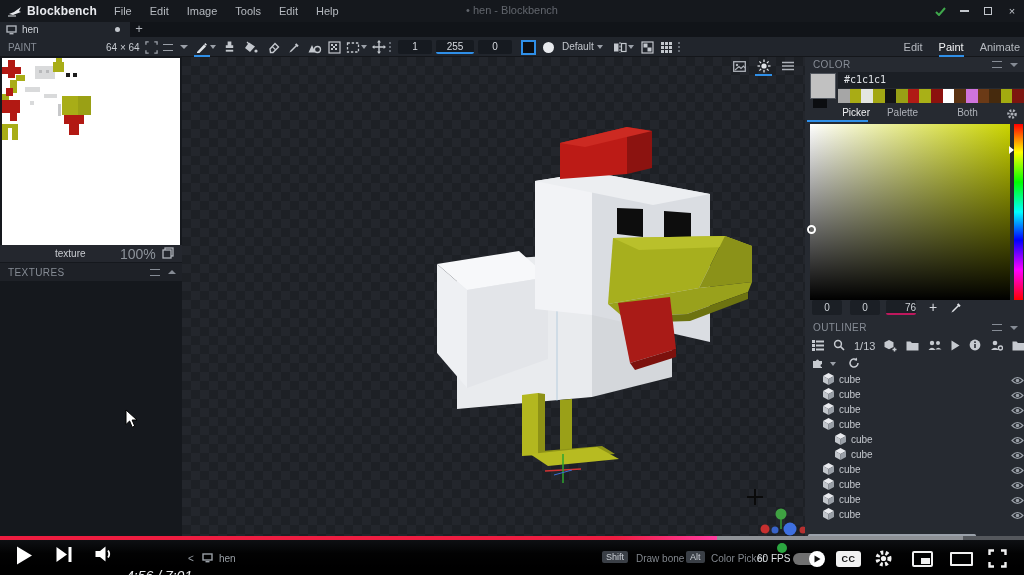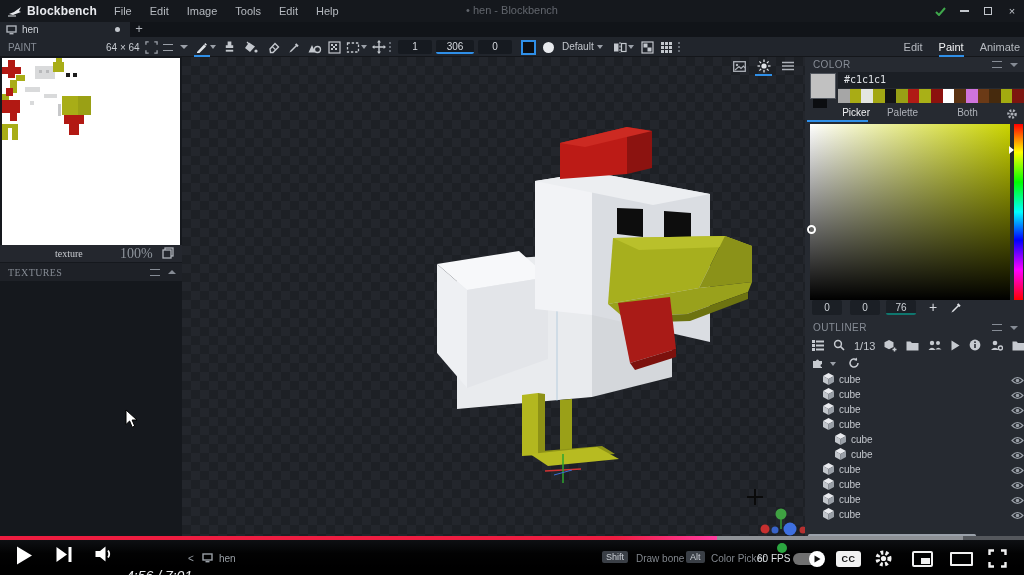--- a/index.html
+++ b/index.html
@@ -37,21 +37,21 @@
   .shape-btn-square { position:absolute; top:3px; width:15px; height:15px; border:2px solid #2f8fe8; background:#0c0e12; }
   .shape-btn-circle { position:absolute; top:5px; width:11px; height:11px; border-radius:50%; background:#e8eaee; }
   #shape-preset { position:absolute; top:4px; font-size:10px; color:#c3c7cd; display:flex; align-items:center; gap:3px; }
   .vdots { position:absolute; top:5px; width:2px; height:2px; background:#7d838c; border-radius:50%; box-shadow:0 4px 0 #7d838c, 0 8px 0 #7d838c; }
   #mode-tabs { position:absolute; right:4px; top:4px; display:flex; gap:16px; }
   #mode-tabs .mode-tab { font-size:11px; color:#b6bac0; position:relative; }
   #mode-tabs .mode-tab.active { color:#f2f3f5; }
   #mode-tabs .mode-tab.active::after { content:""; position:absolute; left:0; bottom:-4px; width:100%; height:2px; background:#2f8fe8; }
 
   
-  #left-panel { position:absolute; left:0; top:57px; width:182px; height:480px; background:#15181d;font-family:Liberation Serif, serif; }
+  #left-panel { position:absolute; left:0; top:57px; width:182px; height:480px; background:#15181d; }
   #texture-canvas { position:absolute; left:2px; top:1px; width:178px; height:187px; background:#ffffff; }
   #texture-row { position:absolute; left:0; top:188px; width:182px; height:17px; background:#24272e; display:flex; align-items:center; }
   #texture-row .tex-name { position:absolute; left:55px; font-size:10px; color:#c9ccd1; }
   #texture-row .tex-zoom { position:absolute; left:120px; font-size:14px; color:#8d939b; }
   #textures-header { position:absolute; left:0; top:206px; width:182px; height:18px; background:#1e2127; display:flex; align-items:center; }
   #textures-header .sec-title { margin-left:8px; font-size:10px; color:#868c95; letter-spacing:.4px; }
   .hdr-icons { position:absolute; right:6px; top:0; height:100%; display:flex; align-items:center; gap:8px; }
   .eq-icon { display:inline-block; width:10px; height:7px; border-top:1.5px solid #868c95; border-bottom:1.5px solid #868c95; }
   .chev-up { width:0; height:0; border-left:4px solid transparent; border-right:4px solid transparent; border-bottom:4px solid #868c95; display:inline-block; }
   .chev-dn { width:0; height:0; border-left:4px solid transparent; border-right:4px solid transparent; border-top:4px solid #868c95; display:inline-block; }
@@ -77,21 +77,21 @@
   #picker-tabs .ptab { flex:1; text-align:center; font-size:10px; color:#aeb2b9; position:relative; line-height:15px; }
   #picker-tabs .ptab.active { color:#f0f1f3;text-align:right; }
   #picker-tabs .ptab.active::after { content:""; position:absolute; left:2px; right:2px; bottom:0; height:2px; background:#2f8fe8; }
   #sv-gradient { position:absolute; left:5px; top:67px; width:200px; height:176px;
     background:linear-gradient(to top,#000,rgba(0,0,0,0) ), linear-gradient(to right,#fff,#cbd400); }
   #sv-marker { position:absolute; left:-3px; top:101px; width:9px; height:9px; border:2px solid #fff; border-radius:50%; }
   #hue-slider { position:absolute; left:209px; top:67px; width:9px; height:176px;
     background:linear-gradient(to bottom,#f00 0%,#ff0 16%,#0f0 33%,#0ff 50%,#00f 66%,#f0f 83%,#f00 100%); }
   #hue-marker { position:absolute; left:-5px; top:22px; width:0; height:0; border-top:4px solid transparent; border-bottom:4px solid transparent; border-left:5px solid #fff; }
   .hsv-input { position:absolute; top:243px; width:30px; height:15px; background:#1b1f25; color:#cdd1d6; font-size:10px; text-align:center; line-height:15px; border-radius:2px; }
-  .hsv-input.focused { border-bottom:2px solid #0f766e; }
+  .hsv-input.focused { border-bottom:2px solid #be185d;text-align:right; }
   #add-swatch-btn { position:absolute; left:124px; top:242px; font-size:14px; color:#d7dadf; }
 
   
   #outliner-header { position:absolute; left:0; top:263px; width:219px; }
   #outliner-toolbar { position:absolute; left:0; top:280px; width:219px; height:18px; display:flex; align-items:center; gap:9px; padding-left:7px; }
   #outliner-toolbar2 { position:absolute; left:0; top:299px; width:219px; height:15px; display:flex; align-items:center; gap:6px; padding-left:7px; }
   #outliner-counter { font-size:11px; color:#c3c7cd; }
   #outliner-rows { position:absolute; left:6px; top:315px; width:219px; height:162px; overflow:hidden; }
   .ol-row { height:15px; display:flex; align-items:center; position:relative; }
   .ol-row .ol-caret { width:9px; margin-left:3px; display:flex; align-items:center; }
@@ -244,21 +244,21 @@
       </span>
     <span class="ticon" style="left:371px">
       <svg width="14" height="14" viewBox="0 0 14 14">
           <path d="M7 1 V13 M1 7 H13" stroke="#c3c7cd" stroke-width="1.4"></path>
           <path d="M7 0 l2 2.4 h-4 Z M7 14 l2 -2.4 h-4 Z M0 7 l2.4 -2 v4 Z M14 7 l-2.4 -2 v4 Z" fill="#c3c7cd"></path>
         </svg>
       </span>
     <span class="vdots" style="left:389px"></span>
 
     <span class="tb-input" style="left:398px; width:34px">1</span>
-    <span class="tb-input focused" style="left:436px; width:38px">306</span>
+    <span class="tb-input focused" style="left:436px; width:38px">255</span>
     <span class="tb-input" style="left:478px; width:34px">0</span>
 
     <span class="shape-btn-square" style="left:521px"></span>
     <span class="shape-btn-circle" style="left:543px"></span>
     <span id="shape-preset" style="left:562px">
       <span>Default</span>
         <span class="caret-down"></span>
     </span>
 
     <span class="ticon" style="left:612px">

